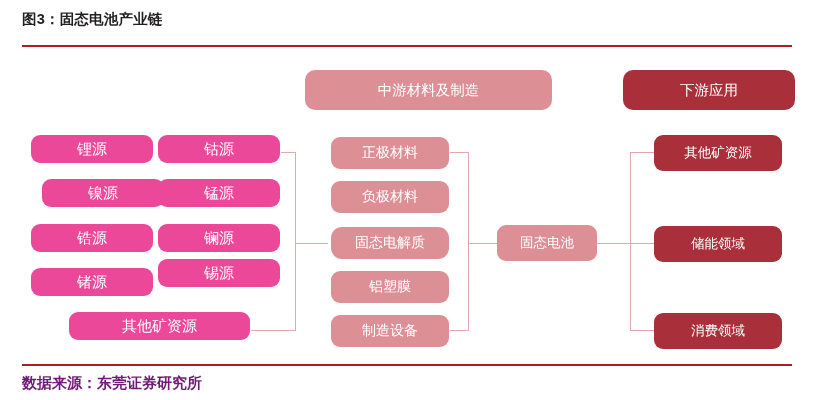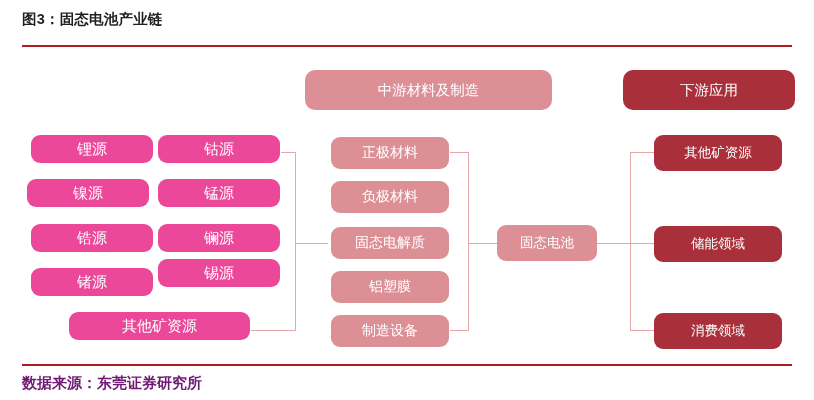--- a/index.html
+++ b/index.html
@@ -41,39 +41,39 @@
 
   <div class="title">图3：固态电池产业链</div>
   <div class="rule rule-top"></div>
 
   <div class="node hdr mid" style="left:305px;top:70px;width:247px;">中游材料及制造</div>
   <div class="node hdr down" style="left:623px;top:70px;width:172px;">下游应用</div>
 
   <div class="node n-up" style="left:31px;top:135px;width:122px;">锂源</div>
   <div class="node n-up" style="left:158px;top:135px;width:122px;">钴源</div>
 
-  <div class="node n-up" style="left:27px;top:179px;width:122px;">镍源</div>
+  <div class="node n-up" style="left:42px;top:179px;width:122px;">镍源</div>
   <div class="node n-up" style="left:158px;top:179px;width:122px;">锰源</div>
 
   <div class="node n-up" style="left:31px;top:224px;width:122px;">锆源</div>
   <div class="node n-up" style="left:158px;top:224px;width:122px;">镧源</div>
 
   <div class="node n-up" style="left:31px;top:268px;width:122px;">锗源</div>
   <div class="node n-up" style="left:158px;top:259px;width:122px;">锡源</div>
 
   <div class="node n-up" style="left:69px;top:312px;width:181px;">其他矿资源</div>
 
   <div class="line h" style="left:281px;top:152px;width:15px;"></div>
   <div class="line h" style="left:251px;top:330px;width:45px;"></div>
   <div class="line v" style="left:295px;top:152px;height:179px;"></div>
   <div class="line h" style="left:295px;top:243px;width:33px;"></div>
 
   <div class="node n-mid" style="left:331px;top:137px;width:118px;">正极材料</div>
   <div class="node n-mid" style="left:331px;top:181px;width:118px;">负极材料</div>
-  <div class="node n-mid" style="left:331px;top:227px;width:118px;">固态电解质</div>
+  <div class="node n-mid" style="left:331px;top:227px;width:118px;border-radius:11px;">固态电解质</div>
   <div class="node n-mid" style="left:331px;top:271px;width:118px;">铝塑膜</div>
   <div class="node n-mid" style="left:331px;top:315px;width:118px;">制造设备</div>
 
   <div class="line h" style="left:450px;top:152px;width:19px;"></div>
   <div class="line h" style="left:450px;top:330px;width:19px;"></div>
   <div class="line v" style="left:468px;top:152px;height:179px;"></div>
   <div class="line h" style="left:468px;top:243px;width:30px;"></div>
 
   <div class="node n-core" style="left:497px;top:225px;width:100px;">固态电池</div>
 

